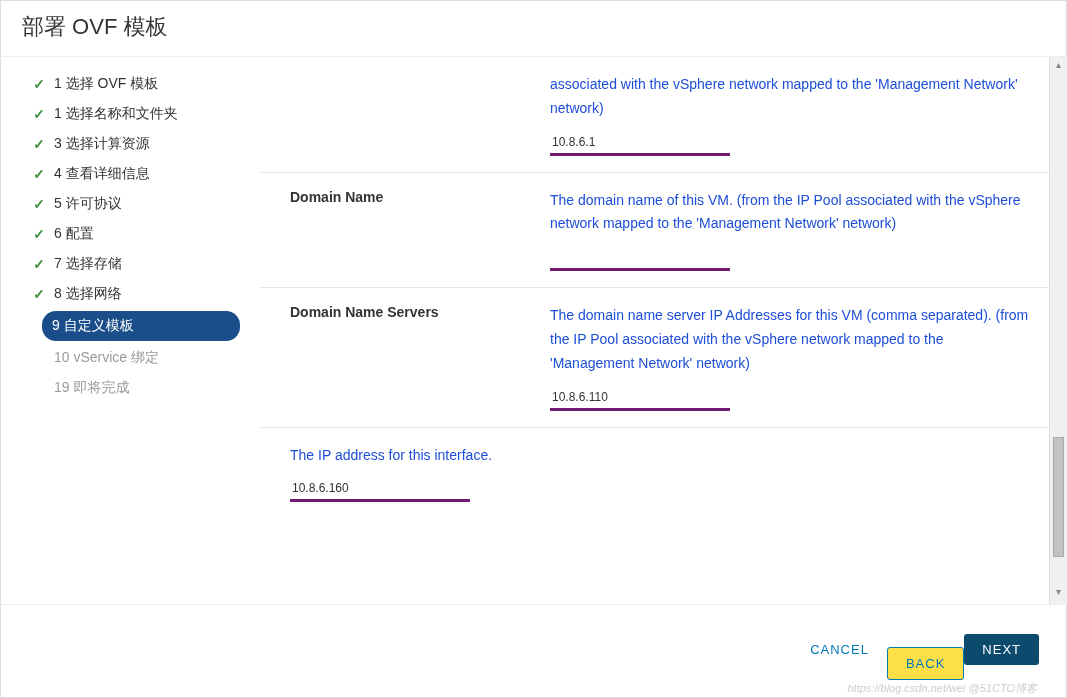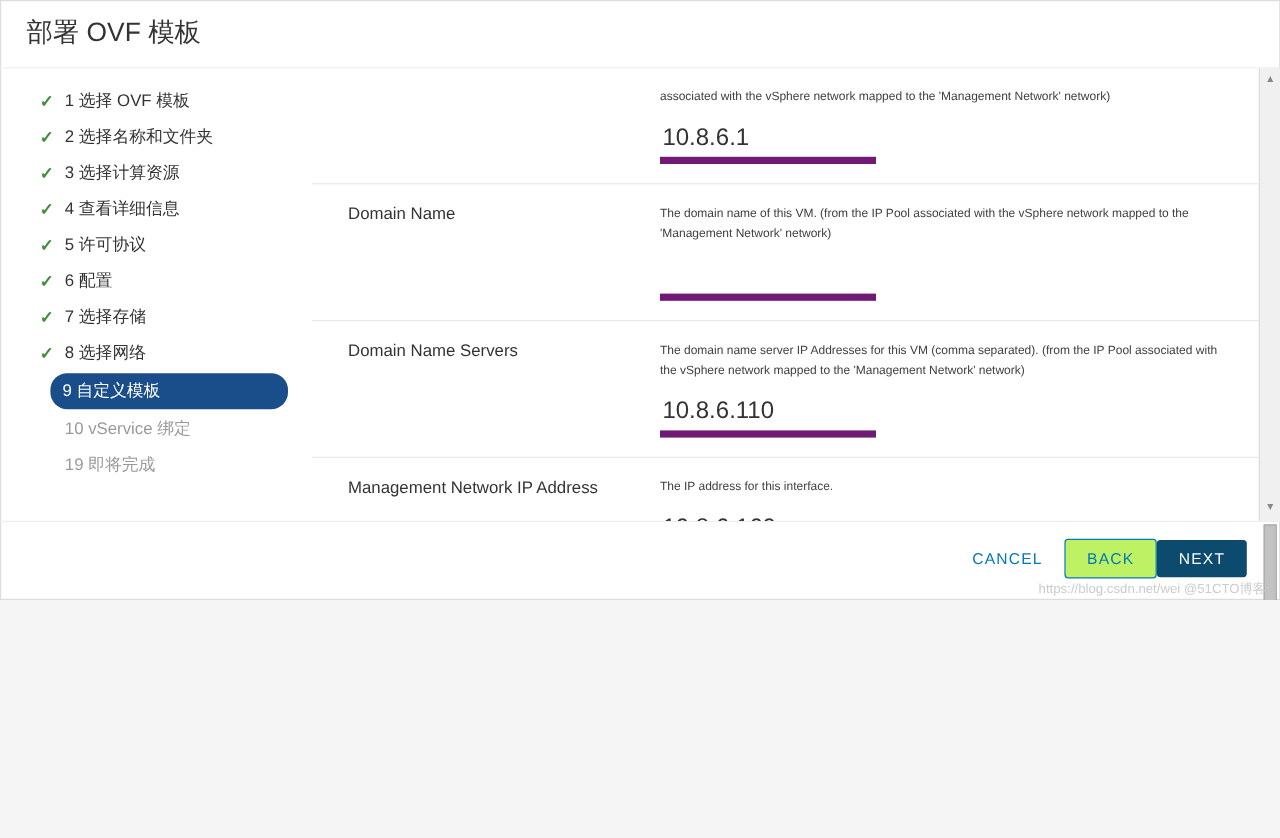--- a/index.html
+++ b/index.html
@@ -1,67 +1,67 @@
 <!DOCTYPE html>
 <html><head>
 <meta charset="utf-8">
 <style>
 * { box-sizing: border-box; }
 html, body { margin:0; padding:0; font-family: "Helvetica Neue", Arial, "Microsoft YaHei", sans-serif; color:#333; background:#f5f5f5; }
-.dialog { width:1067px; height:500px; background:#fff; box-shadow: inset 0 0 0 1px #ddd; display:flex; flex-direction:column; position:relative;}
+.dialog { width:1067px; height:698px; background:#fff; box-shadow: inset 0 0 0 1px #ddd; display:flex; flex-direction:column; position:relative;}
 .dialog-header { padding:12px 22px 14px 22px; border-bottom:1px solid #eee; font-size:22px; font-weight:400; color:#333;}
 .dialog-body { flex:1; display:flex; min-height:0; }
 .sidebar { width:260px; padding:14px 20px 0 26px; font-size:14px; color:#333;}
 .step { display:flex; align-items:center; padding:4px 6px; margin-bottom:4px; font-size:14px; border-radius:2px;}
 .step .chk { width:14px; display:inline-block; color:#3f8d3f; font-weight:bold; margin-right:8px; text-align:center;}
 .step.future { color:#9a9a9a; }
 .step.future .chk { color:transparent; }
 .step.active { background:#1a4e8a; color:#fff; margin-left:16px; padding:6px 10px; border-radius:14px;}
 .content { flex:1; position:relative; display:flex; }
 .content-scroll { flex:1; overflow-y:auto; padding:0 0 0 0; }
 .form-row { display:flex; border-top:1px solid #e8e8e8; padding:16px 20px 16px 30px; font-size:14px;}
 .form-row:first-child { border-top:none; }
-.form-label { width:260px; color:#333; padding-top:0px; font-size:14px;}
+.form-label { width:260px; color:#333; padding-top:0px; font-size:14px;font-weight:bold;}
 .form-value { flex:1; color:#5a5a5a;}
-.form-desc { color:#404040; line-height:1.7; margin-bottom:10px; font-size:10px;}
-.text-input { width:180px; border:none; border-bottom:6px solid #701a75; font-size:20px; padding:4px 2px; background:transparent; color:#333; outline:none;}
+.form-desc { color:#1d4ed8; line-height:1.7; margin-bottom:10px; font-size:14px;}
+.text-input { width:180px; border:none; border-bottom:3px solid #701a75; font-size:12px; padding:4px 2px; background:transparent; color:#333; outline:none;}
 .outer-scrollbar { width:18px; background:#f0f0f0; border-left:1px solid #ddd; position:relative;}
 .outer-scrollbar .arrow { position:absolute; left:0; right:0; height:16px; text-align:center; font-size:10px; color:#888;}
 .outer-scrollbar .arrow.up { top:2px; }
 .outer-scrollbar .arrow.down { bottom:2px;}
 .outer-scrollbar .thumb { position:absolute; left:3px; right:3px; top:380px; height:120px; background:#c2c2c2; border:1px solid #aaa;}
 
 .dialog-footer { border-top:1px solid #eee; display:flex; justify-content:flex-end; align-items:center; padding:14px 28px 18px 28px; position:relative;}
 .btn { font-size:13px; letter-spacing:1px; padding:8px 18px; text-transform:uppercase; cursor:pointer; border-radius:3px; border:none; background:transparent;}
 .btn.cancel { color:#0079b8; }
-.btn.back { color:#0079b8; border:1px solid #0079b8; background:#bef264;}
+.btn.back { color:#0079b8; border:1px solid #0079b8; background:#fde047;margin-top:28px;}
 .btn.next { color:#fff; background:#0c4a6e; }
 
-.watermark { position:absolute; right:12px; bottom:2px; font-size:11px; color:#ccc; }
+.watermark { position:absolute; right:30px; bottom:2px; font-size:11px; color:#ccc;font-style:italic; }
 
 
 .content-scroll::-webkit-scrollbar { width:8px; }
 .content-scroll::-webkit-scrollbar-thumb { background:#ccc; border-radius:4px;}
 </style>
 </head>
 <body>
 
 <div class="dialog">
   <div class="dialog-header">部署 OVF 模板</div>
 
   <div class="dialog-body">
 
     <div class="sidebar" id="steps">
         <div class="step done">
           <span class="chk">✓</span>
           <span>1 选择 OVF 模板</span>
         </div>
         <div class="step done">
           <span class="chk">✓</span>
-          <span>2 选择名称和文件夹</span>
+          <span>1 选择名称和文件夹</span>
         </div>
         <div class="step done">
           <span class="chk">✓</span>
           <span>3 选择计算资源</span>
         </div>
         <div class="step done">
           <span class="chk">✓</span>
           <span>4 查看详细信息</span>
         </div>
         <div class="step done">
@@ -115,21 +115,20 @@
 
         <div class="form-row">
           <div class="form-label">Domain Name Servers</div>
           <div class="form-value">
             <div class="form-desc">The domain name server IP Addresses for this VM (comma separated). (from the IP Pool associated with the vSphere network mapped to the 'Management Network' network)</div>
             <input class="text-input" value="10.8.6.110" style="">
           </div>
         </div>
 
         <div class="form-row">
-          <div class="form-label">Management Network IP Address</div>
           <div class="form-value">
             <div class="form-desc">The IP address for this interface.</div>
             <input class="text-input" value="10.8.6.160" style="">
           </div>
         </div>
 
       </div>
 
       <div class="outer-scrollbar">
         <div class="arrow up">▴</div>

